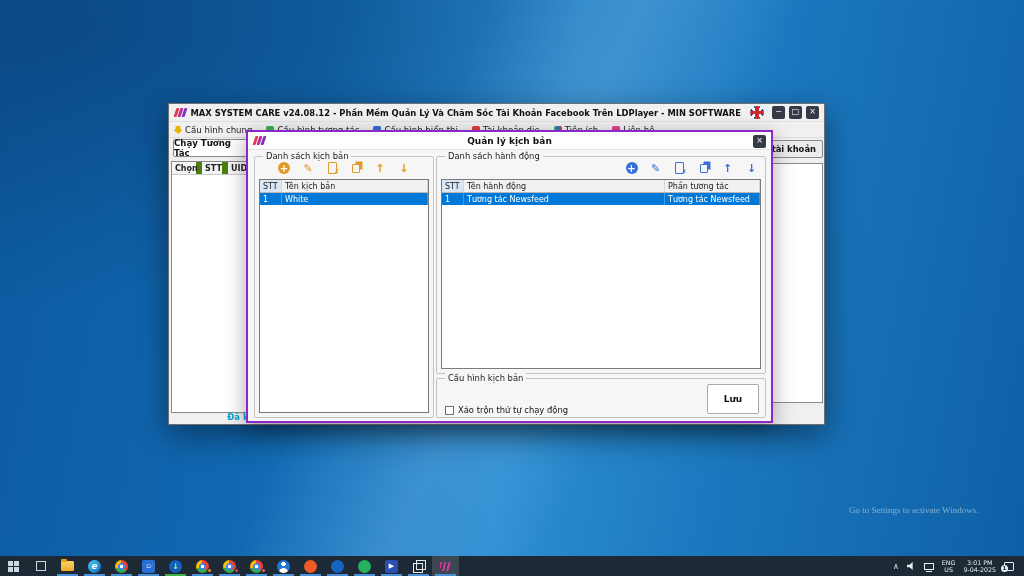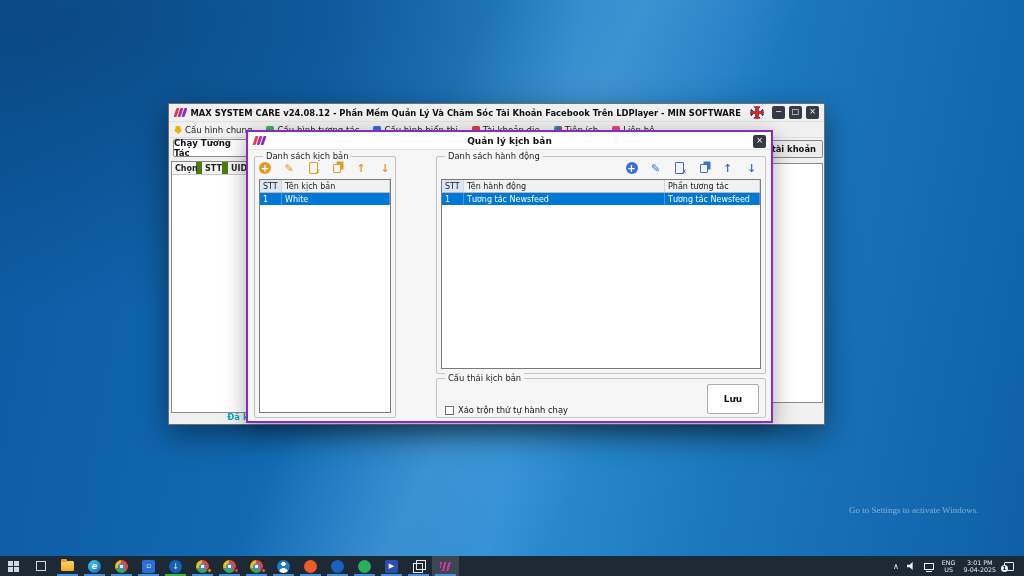--- a/index.html
+++ b/index.html
@@ -77,21 +77,21 @@
     border:2px solid #8b28c8; box-shadow:0 6px 20px rgba(0,0,0,0.35); }
   .dlg-titlebar { position:absolute; left:0; top:0; right:0; height:18px; background:#fff;
     display:flex; align-items:center; border-bottom:1px solid #e4e4e4; }
   .dlg-title { position:absolute; left:0; right:0; text-align:center; font-size:9px; font-weight:bold; color:#111; }
   .dlg-close { position:absolute; right:5px; top:2.5px; width:13px; height:13px; background:#343a46;
     border-radius:2px; color:#fff; font-size:8px; line-height:12px; text-align:center; }
 
   .group { position:absolute; border:1px solid #c3c3c3; border-radius:2px; }
   .group-label { position:absolute; top:-6px; left:8px; background:#f6f6f6; padding:0 3px;
     font-size:8.4px; color:#222; white-space:nowrap; }
-  .g-scripts { left:6px; top:24px; width:142px; height:262px; }
+  .g-scripts { left:6px; top:24px; width:180px; height:262px; }
   .g-actions { left:188px; top:24px; width:330px; height:218px; }
   .g-config  { left:188px; top:246px; width:330px; height:40px; }
 
   .tool-row { position:absolute; top:4px; display:flex; gap:9px; }
   .tr-scripts { left:0; right:0; justify-content:center; }
   .tr-actions { right:6px; }
   .tool { width:15px; height:14px; display:flex; align-items:center; justify-content:center;
     font-size:11px; font-weight:bold; }
   .orange { color:#e09a27; } .blue { color:#3a6fd8; }
   .tool-add { font-size:9px; }
@@ -311,24 +311,24 @@
         </div>
         <div class="drow dsel">
           <span class="c-stt">1</span>
           <span class="c-name">Tương tác Newsfeed</span>
           <span class="c-type">Tương tác Newsfeed</span>
         </div>
       </div>
     </div>
 
     <div class="group g-config">
-      <span class="group-label">Cấu thái kịch bản</span>
+      <span class="group-label">Cấu hình kịch bản</span>
       <div class="cfg-check">
         <span class="checkbox"></span>
-        <span>Xáo trộn thứ tự hành chạy</span>
+        <span>Xáo trộn thứ tự chạy động</span>
       </div>
       <div class="save-btn">Lưu</div>
     </div>
   </div>
 
   <div id="taskbar" class="abs">
     <div id="tb-icons">
         <span class="tb-item">
           <span class="ic ic-start"></span>
         </span>

